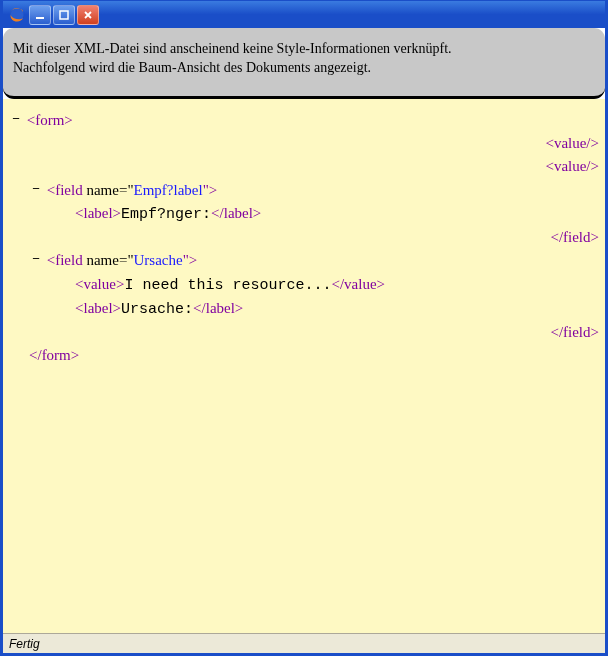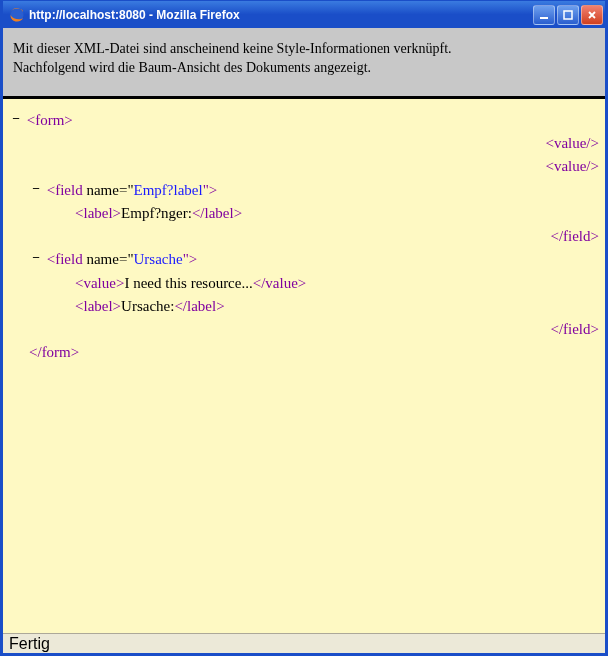--- a/index.html
+++ b/index.html
@@ -53,72 +53,73 @@
   }
   .winbtn svg { display: block; }
   .notice {
     background: #c8c8c8;
     border-bottom: 3px solid #000;
     padding: 12px 10px 18px 10px;
     font-family: "Times New Roman", serif;
     font-size: 14px;
     color: #000;
     line-height: 1.35;
+    border-radius: 11px;
   }
   .content {
     flex: 1;
     background: #fef9c3;
     padding: 10px 6px 6px 6px;
     font-family: "Times New Roman", serif;
     font-size: 15px;
     line-height: 1.55;
     overflow: auto;
   }
   .tag { color: #8000a0; }
   .attrn { color: #000; }
   .attrv { color: #1a1aff; }
-  .txt { color: #000; }
+  .txt { color: #000; font-family: Liberation Mono, monospace; }
   .toggle {
     display: inline-block;
     width: 14px;
     text-align: center;
     color: #000;
     font-family: Arial, sans-serif;
     font-size: 13px;
     cursor: default;
     vertical-align: top;
   }
   .line { white-space: nowrap; }
   .ind1 { padding-left: 20px; }
   .ind2 { padding-left: 44px; text-align: right; }
   .ind3 { padding-left: 66px; }
   .statusbar {
     height: 20px;
     background: #ece9d8;
     border-top: 1px solid #aca899;
-    font-size: 16px;
+    font-size: 12px;
     color: #000;
     display: flex;
     align-items: center;
     padding: 0 6px;
+    font-style: italic;
   }
 </style>
 </head>
 <body>
 
 <div class="window">
 
   <div class="titlebar">
     <span class="ff-icon">
       <svg width="16" height="16" viewBox="0 0 16 16">
         <circle cx="8" cy="8" r="6.5" fill="#2a5ecf"></circle>
         <path d="M1.5 8 A6.5 6.5 0 0 1 14 5 C14 3 12 1.5 8 1.5 C4 1.5 1.5 4 1.5 8 C1.5 12 4 14.5 8 14.5 C11 14.5 13 13 14 11 C12 13 4 13 1.5 8 Z" fill="#f08020"></path>
       </svg>
     </span>
-    <span class="title">http://localhost:8080 - Mozilla Firefox</span>
     <span class="winbtns">
       <span class="winbtn">
         <svg width="10" height="10">
             <rect x="1" y="7" width="8" height="2" fill="#fff"></rect>
           </svg>
       </span>
       <span class="winbtn">
         <svg width="10" height="10">
             <rect x="1" y="1" width="8" height="8" fill="none" stroke="#fff" stroke-width="1.5"></rect>
           </svg>

